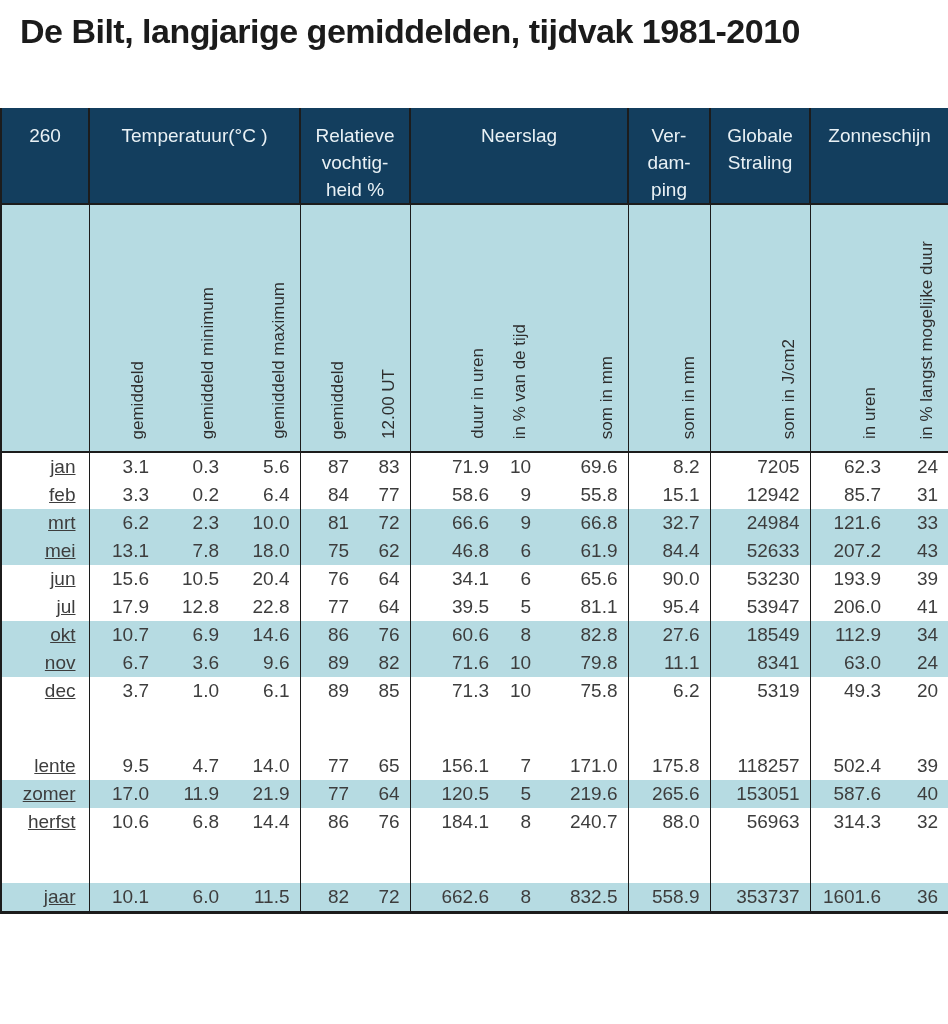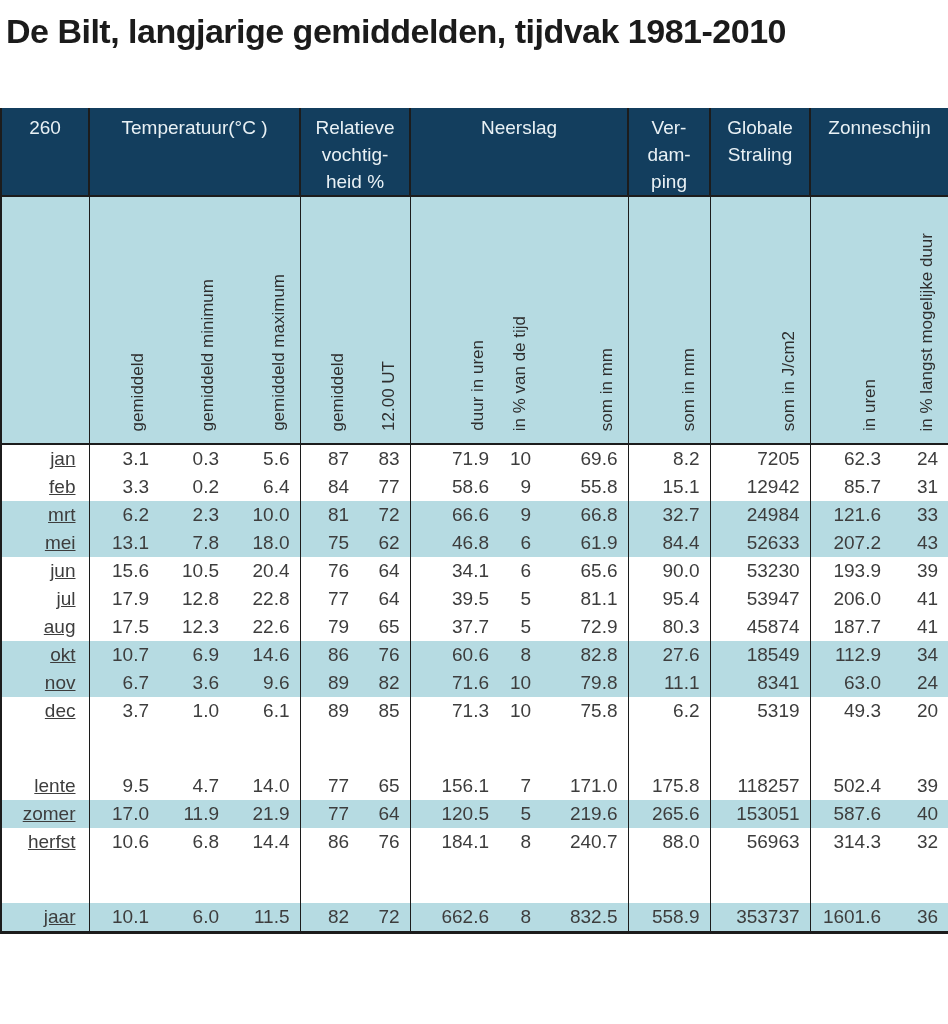--- a/index.html
+++ b/index.html
@@ -9,36 +9,36 @@
     --text:#3d3d3d;
     --headertext:#e9f1f5;
     --title:#1b1b1b;
   }
   *{margin:0;padding:0;box-sizing:border-box;}
   html,body{background:#ffffff;}
   body{
     width:948px;height:1024px;overflow:hidden;
     font-family:"Liberation Sans","DejaVu Sans",sans-serif;
   }
-  .title-wrap{height:108px;padding:8px 0 0 6px;}
+  .title-wrap{height:108px;padding:8px 0 0 20px;}
   h1.page-title{
     font-size:34px;font-weight:bold;color:var(--title);
     letter-spacing:-0.5px;line-height:46px;white-space:nowrap;
   }
   table.climate{
     width:948px;table-layout:fixed;border-collapse:collapse;
     border-left:2px solid var(--line);
     border-right:2px solid var(--line);
     border-bottom:3px solid var(--line);
   }
   
   tr.group-row th{
     background:var(--navy);color:var(--headertext);
     font-weight:normal;font-size:19px;line-height:27px;
-    vertical-align:top;padding-top:6px;text-align:center;
+    vertical-align:top;padding-top:14px;text-align:center;
     white-space:pre-line;height:87px;
     border-bottom:2px solid var(--line);
   }
   tr.group-row th:not(:last-child){border-right:2px solid var(--line);}
   
   tr.label-row td{
     background:var(--lightblue);
     height:248px;vertical-align:bottom;text-align:right;
     padding:0 12px 8px 0;
     border-bottom:2px solid var(--line);
@@ -206,35 +206,20 @@
         <td>77</td>
         <td>64</td>
         <td>39.5</td>
         <td>5</td>
         <td>81.1</td>
         <td>95.4</td>
         <td>53947</td>
         <td>206.0</td>
         <td>41</td>
       </tr>
-      <tr class="">
-        <td class="rowlabel">aug</td>
-        <td>17.5</td>
-        <td>12.3</td>
-        <td>22.6</td>
-        <td>79</td>
-        <td>65</td>
-        <td>37.7</td>
-        <td>5</td>
-        <td>72.9</td>
-        <td>80.3</td>
-        <td>45874</td>
-        <td>187.7</td>
-        <td>41</td>
-      </tr>
       <tr class="shaded ">
         <td class="rowlabel">okt</td>
         <td>10.7</td>
         <td>6.9</td>
         <td>14.6</td>
         <td>86</td>
         <td>76</td>
         <td>60.6</td>
         <td>8</td>
         <td>82.8</td>

